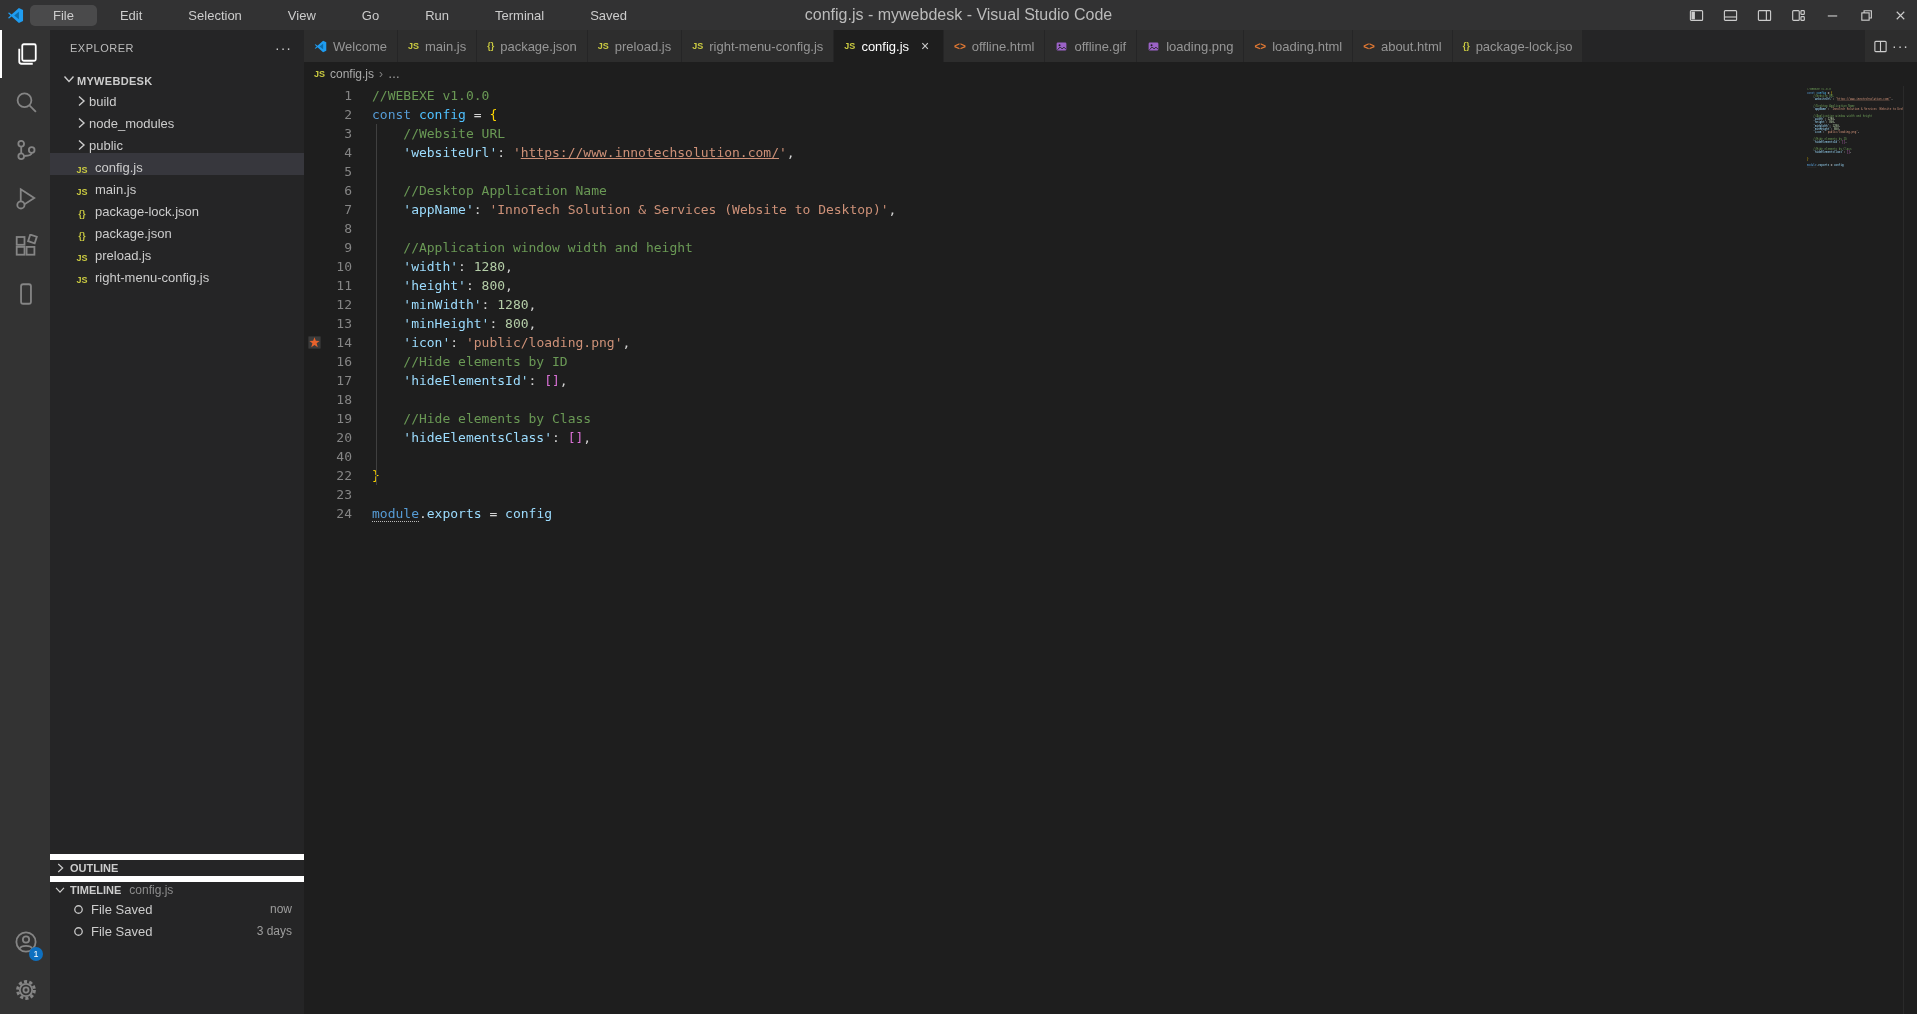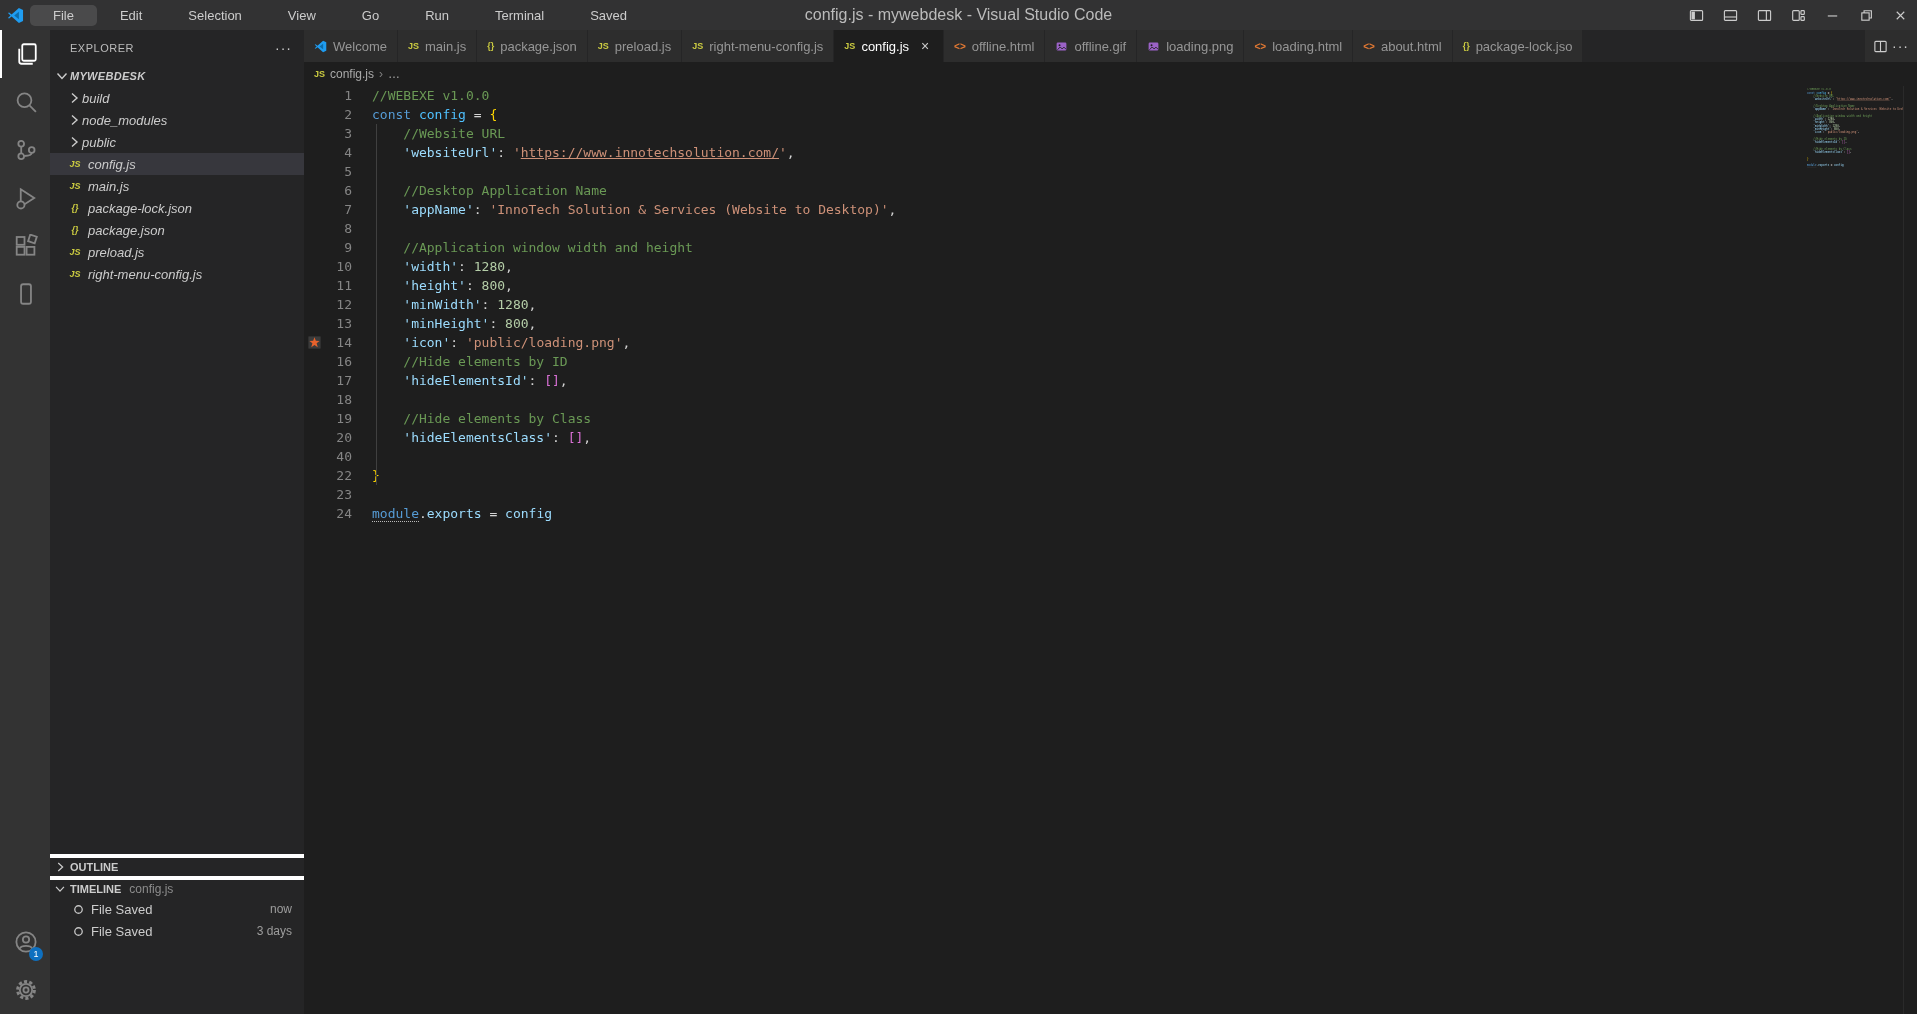--- a/index.html
+++ b/index.html
@@ -34,34 +34,34 @@
   .ab-badge { position:absolute; right:7px; bottom:5px; background:var(--badge_bg); color:#fff;
     font-size:9px; min-width:14px; height:14px; border-radius:8px; display:flex;
     align-items:center; justify-content:center; padding:0 2px; }
 
   
   .sidebar { width:254px; background:var(--sidebar_bg); display:flex; flex-direction:column;
     font-size:13px; }
   .sb-header { height:35px; display:flex; align-items:center; padding:0 12px 0 20px;
     font-size:11px; letter-spacing:0.5px; color:#bbbbbb; }
   .sb-header .more { margin-left:auto; font-size:14px; color:#cccccc; letter-spacing:1px; }
-  .tree-row { height:22px; display:flex; align-items:center; padding-left:4px; cursor:default;font-style:italic; }
+  .tree-row { height:22px; display:flex; align-items:flex-end; padding-left:11px; cursor:default; }
   .tree-row.selected { background:var(--selection_bg); }
   .tree-row .twisty { width:16px; display:flex; justify-content:center; color:#cccccc; }
   .tree-row .twisty svg { width:16px; height:16px; }
   .tree-root-label { font-weight:bold; font-size:11px; letter-spacing:0.3px; color:#cccccc; }
   .tree-row .ficon { width:18px; text-align:center; margin-right:4px; flex:none; }
   .tree-row .indent { width:12px; flex:none; }
   .ficon { font-family:"Liberation Sans",sans-serif; font-weight:bold; font-size:9px; }
   .ficon.js { color:var(--js_icon); }
   .ficon.json { color:var(--js_icon); }
   .ficon.html { color:var(--html_icon); font-size:10px; }
   .ficon svg { width:13px; height:13px; vertical-align:-2px; }
   .sb-spacer { flex:1; }
-  .sb-section-header { height:22px; display:flex; align-items:center; border-top:4px solid #ffffff;
+  .sb-section-header { height:22px; display:flex; align-items:center; border-top:6px solid #ffffff;
     font-size:11px; font-weight:bold; color:#cccccc; }
   .sb-section-header .twisty { width:20px; display:flex; justify-content:center; }
   .sb-section-header .twisty svg { width:14px; height:14px; }
   .sb-section-header .sub { font-weight:normal; color:#8c8c8c; margin-left:8px; font-size:12px; }
   .tl-row { height:22px; display:flex; align-items:center; padding:0 12px 0 22px; color:#cccccc; }
   .tl-row svg { width:13px; height:13px; margin-right:6px; color:#c5c5c5; }
   .tl-row .time { margin-left:auto; color:#9d9d9d; font-size:12px; }
   .sb-bottom-pad { height:72px; }
 
   

